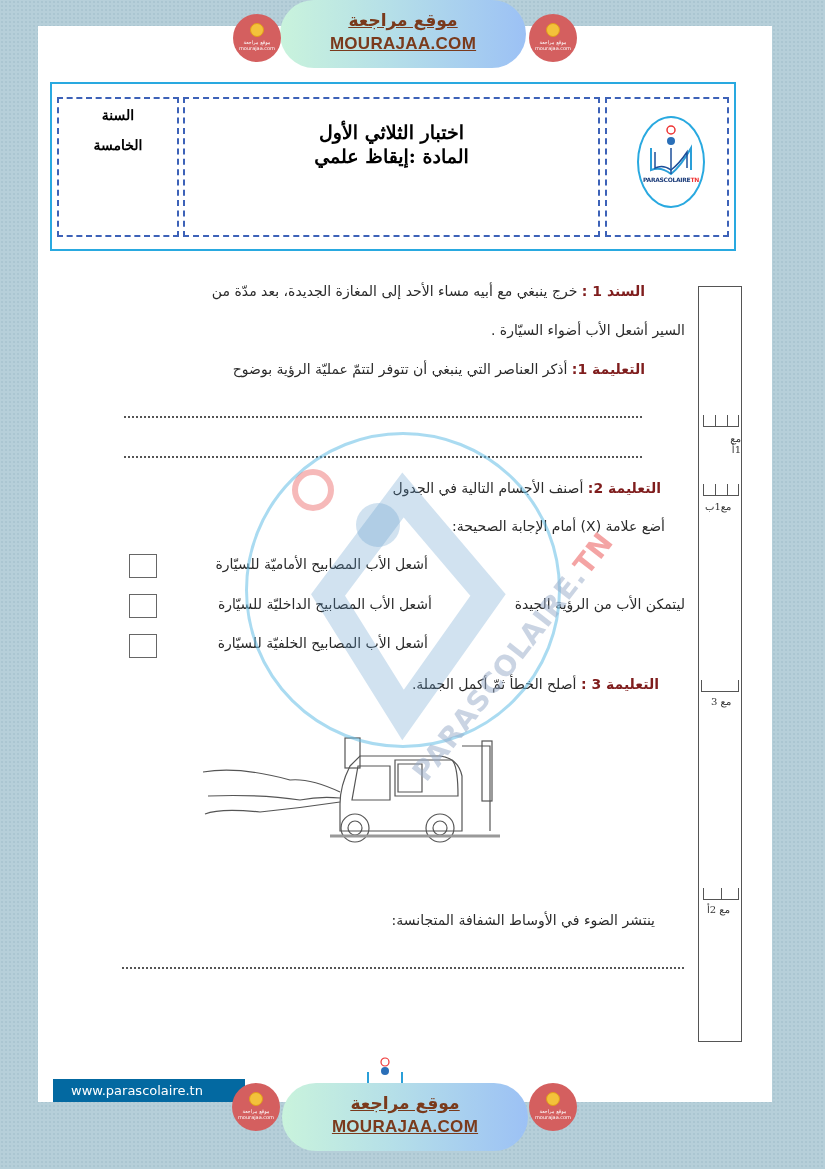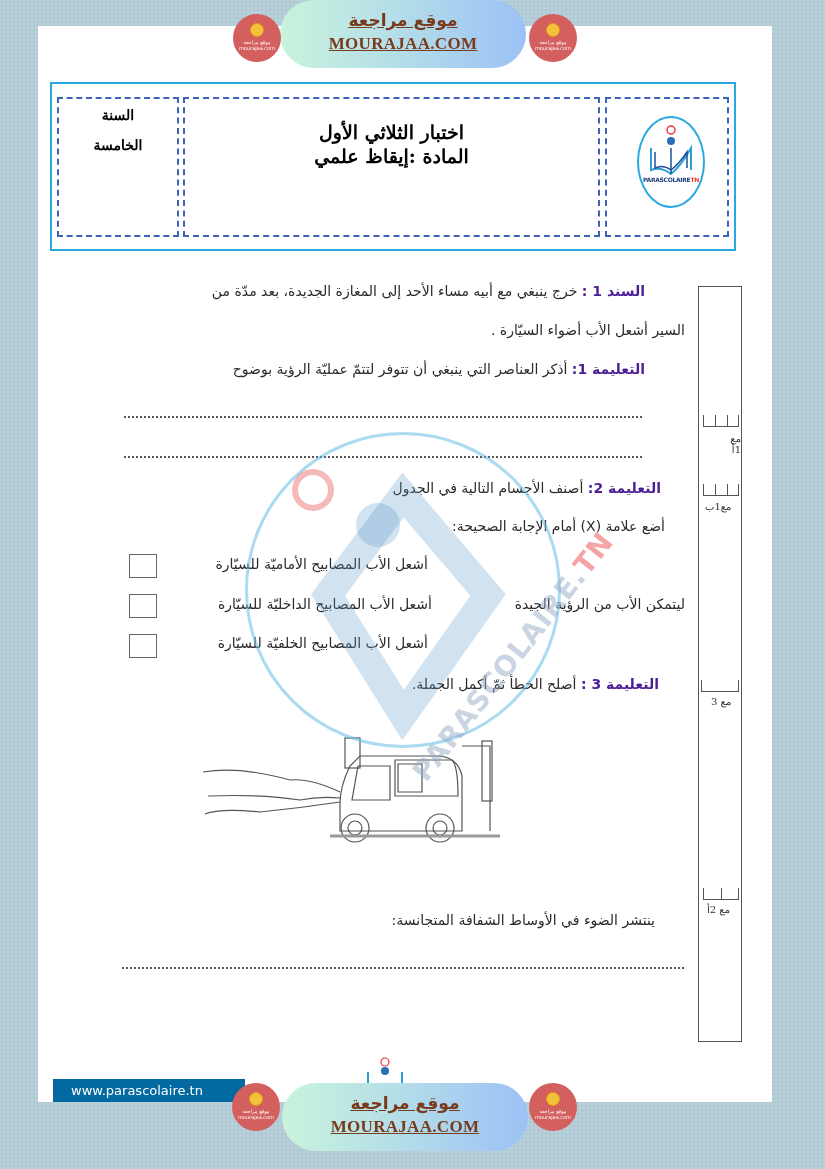--- a/index.html
+++ b/index.html
@@ -17,21 +17,21 @@
   }
   
   .promo {
     position: absolute; left: 280px; width: 246px; height: 68px;
     border-radius: 34px;
     background: linear-gradient(90deg, #c9f3dc 0%, #b5dfe8 45%, #9cc1f5 100%);
     text-align: center; color: #7a3a1c; font-weight: bold;
     text-decoration: underline; z-index: 5;
   }
   .promo .ar { font-family: "DejaVu Sans", sans-serif; font-size: 17px; line-height: 24px; padding-top: 8px; direction: rtl; text-decoration: underline; }
-  .promo .en { font-family: Liberation Serif, serif; font-size: 17px; line-height: 24px; letter-spacing: 0.3px; }
+  .promo .en { font-family: Liberation Sans, sans-serif; font-size: 17px; line-height: 24px; letter-spacing: 0.3px; }
   .promo.top { top: 0px; }
   .promo.bottom { top: 1083px; left: 282px; }
   .badge {
     position: absolute; width: 48px; height: 48px; border-radius: 50%;
     background: #d45f5f; z-index: 6; text-align: center; color: #fff;
   }
   .badge .dot { width: 14px; height: 14px; border-radius: 50%; background: #f3c23b; margin: 9px auto 2px; border: 1px solid #e29b19; }
   .badge .t { font-size: 5px; line-height: 6px; font-family: "DejaVu Sans", sans-serif; }
 
   
@@ -55,21 +55,21 @@
   .logo-circle {
     position: absolute; left: 30px; top: 17px; width: 68px; height: 92px;
     border: 2px solid #29a9e0; border-radius: 50%; overflow: hidden;
     background: #fff;
   }
   .logo-text { position: absolute; left: 4px; top: 58px; font-size: 6px; font-weight: bold; color: #1d3d7a; letter-spacing: -0.3px; }
   .logo-text span { color: #e33; }
 
   
   .txt { position: absolute; direction: rtl; font-family: "DejaVu Sans", sans-serif; color: #2a2a2a; font-size: 14px; white-space: nowrap; }
-  .txt b { font-weight: bold; color: #4c1d95; }
+  .txt b { font-weight: bold; color: #7f1d1d; }
   .dots { position: absolute; border-bottom: 2px dotted #555; height: 1px; }
   .cb { position: absolute; width: 28px; height: 24px; border: 1.5px solid #666; background: #fff; }
 
   
   .side { position: absolute; left: 698px; top: 286px; width: 44px; height: 756px; border: 1px solid #555; }
   .mk { position: absolute; font-size: 10px; color: #333; direction: rtl; font-family: "DejaVu Serif", serif; }
   .tick { position: absolute; height: 12px; border-left: 1px solid #555; border-right: 1px solid #555; border-bottom: 1px solid #555; }
   .tick .mid { position: absolute; top: 0; height: 12px; border-left: 1px solid #555; }
 
   .watermark { position: absolute; left: 245px; top: 432px; width: 316px; height: 316px; border-radius: 50%; border: 3px solid rgba(100,190,230,0.55); z-index: 3; pointer-events: none; }

